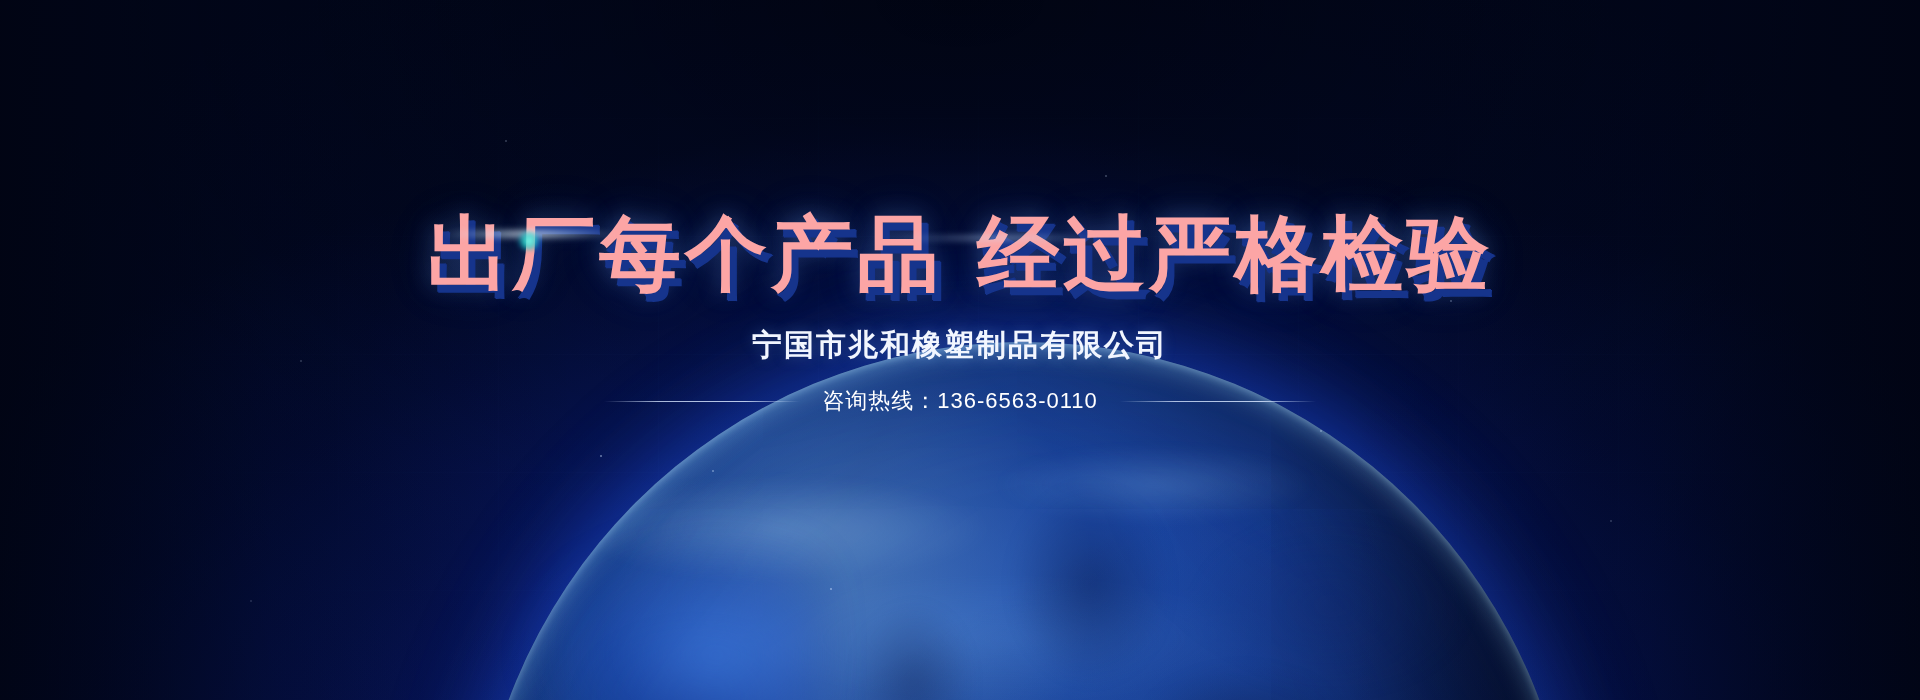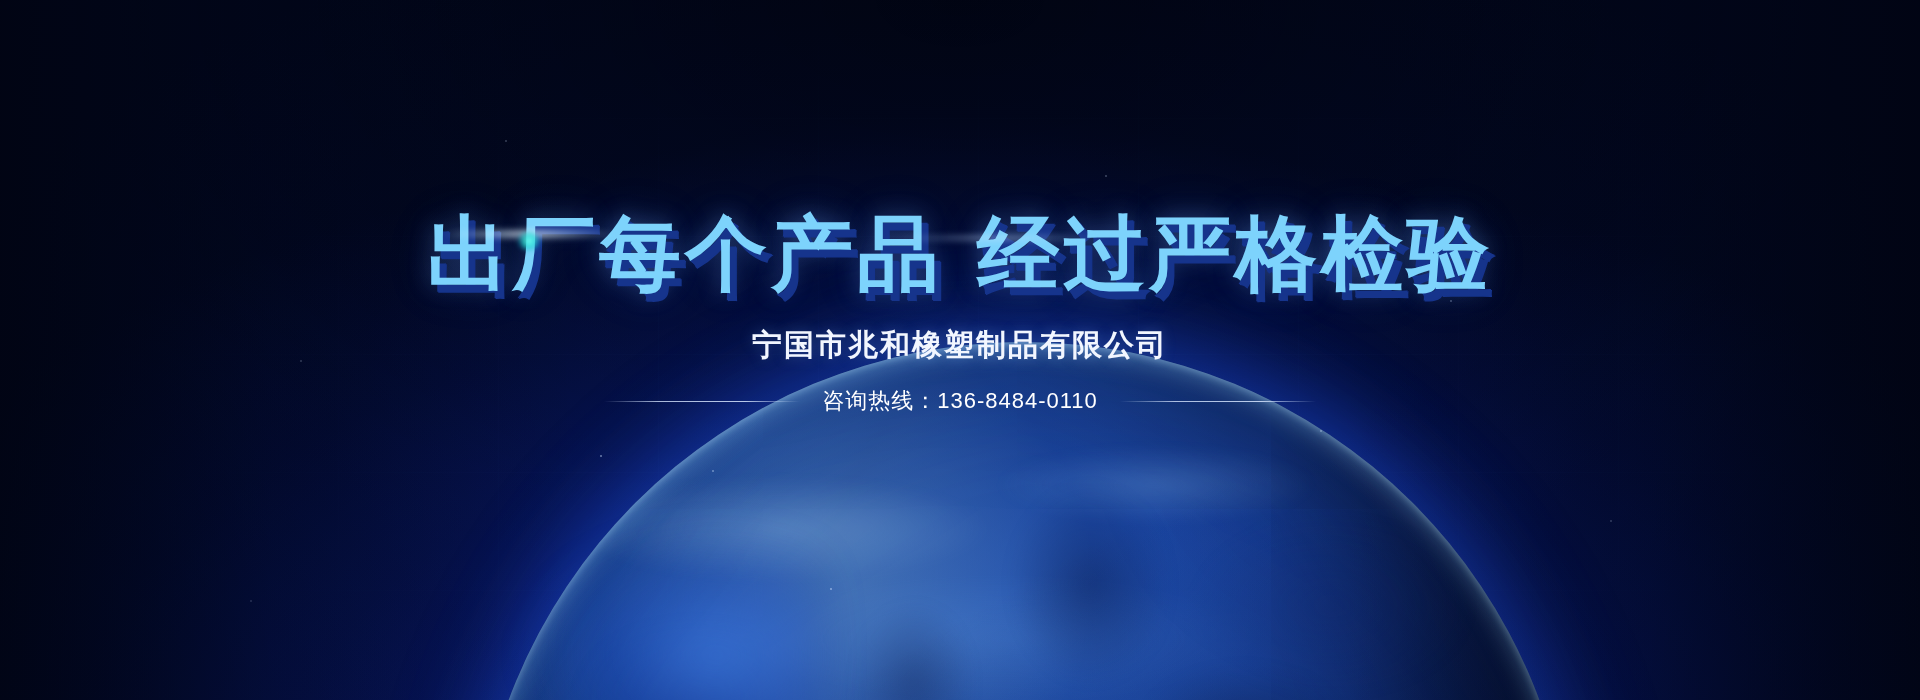--- a/index.html
+++ b/index.html
@@ -169,21 +169,21 @@
     left: 0;
     width: 100%;
     height: 118px;
   }
   .headline {
     position: relative;
     display: inline-block;
     font-size: 82px;
     line-height: 112px;
     font-weight: bold;
-    color: #7dd3fc;
+    color: #fca5a5;
     letter-spacing: 4px;
     white-space: nowrap;
     text-shadow:
       6px 7px 0 #16348c,
       7px 8px 0 #16348c,
       0 0 22px rgba(120,175,255,0.35),
       0 0 46px rgba(60,120,255,0.22);
   }
   .headline .gap { display: inline-block; width: 34px; }
 
@@ -304,18 +304,18 @@
     </div>
 
     <div class="streak"></div>
     <div class="streak2"></div>
     <div class="flare-dot"></div>
 
     <div class="subtitle">宁国市兆和橡塑制品有限公司</div>
 
     <div class="hotline-row">
       <div class="rule"></div>
-      <div class="hotline-text">咨询热线：136-8484-0110</div>
+      <div class="hotline-text">咨询热线：136-6563-0110</div>
       <div class="rule"></div>
     </div>
 
   </div>
 </div>
 
 </body></html>

